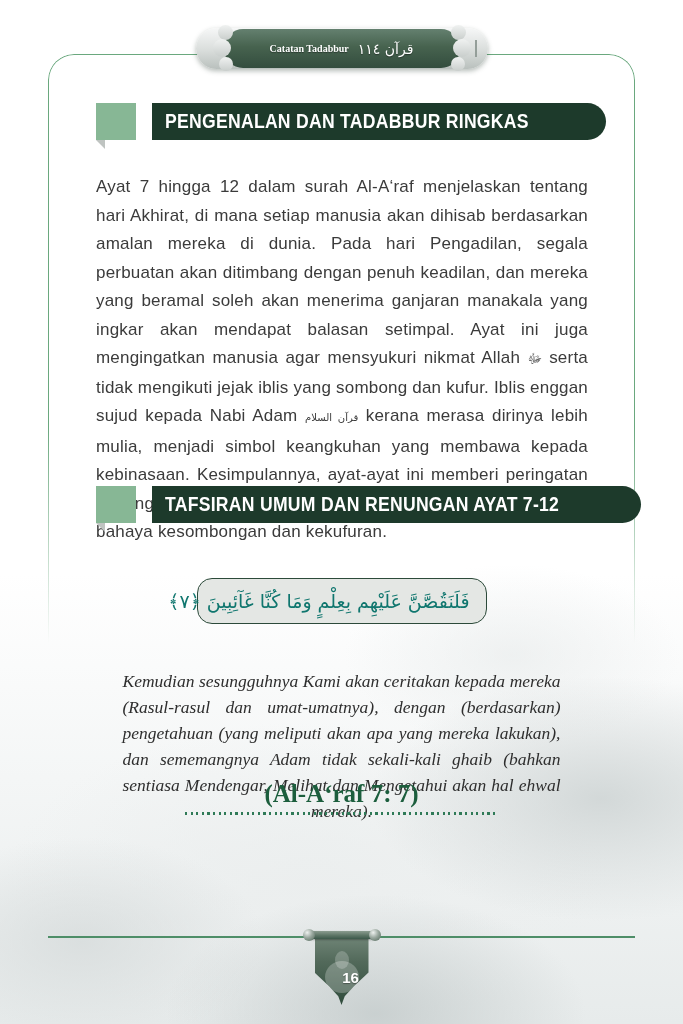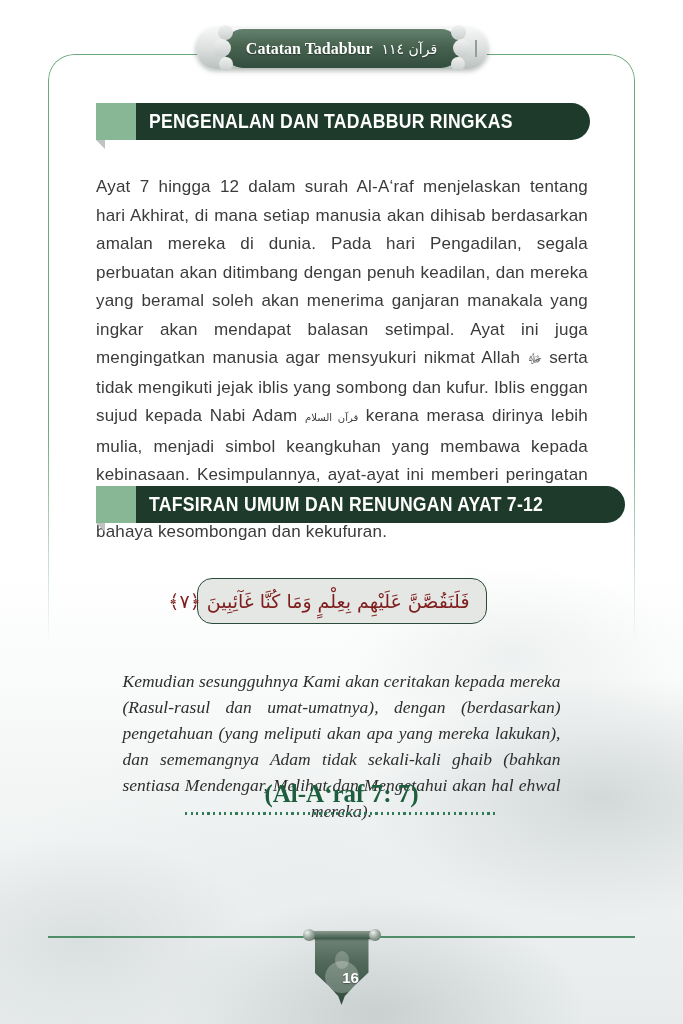--- a/index.html
+++ b/index.html
@@ -33,21 +33,21 @@
     box-shadow:0 2px 5px rgba(40,60,50,.35);
   }
   .badge-inner{
     position:absolute;left:28px;right:28px;top:1px;bottom:1px;
     background:linear-gradient(180deg,#64806f 0%,#47634f 45%,#334d3e 100%);
     border-radius:19px;
     display:flex;align-items:center;justify-content:center;gap:9px;
     color:#ffffff;white-space:nowrap;
   }
   .badge-title{
-    font-family:"Liberation Serif",serif;font-weight:bold;font-size:16px;
+    font-family:"Liberation Serif",serif;font-weight:bold;font-size:10px;
     text-shadow:0 1px 1px rgba(0,0,0,.4);
   }
   .badge-logo{
     font-family:"DejaVu Sans",sans-serif;font-weight:normal;font-size:14px;direction:rtl;
     text-shadow:0 1px 1px rgba(0,0,0,.4);
   }
   .scallop{position:absolute;border-radius:50%;
     background:linear-gradient(180deg,#f0f2f1 0%,#c9cecc 100%);}
   .sc-l1{width:15px;height:15px;left:22px;top:-3px;}
   .sc-l2{width:18px;height:18px;left:17px;top:11px;}
@@ -58,21 +58,21 @@
   .badge-tick{position:absolute;right:11px;top:12px;width:1.5px;height:17px;background:#949e99;}
   
   .sec{position:absolute;left:96px;height:37px;display:flex;align-items:stretch;}
   .sec-square{width:40px;background:#87b795;position:relative;z-index:2;}
   .sec-fold{
     position:absolute;left:0;top:37px;width:0;height:0;
     border-top:9px solid #bfc4c1;border-left:9px solid transparent;
   }
   .sec-bar{
     background:#1d3a2b;color:#fff;display:flex;align-items:center;
-    padding:0 28px 0 13px;border-radius:0 19px 19px 0;margin-left:0;
+    padding:0 28px 0 13px;border-radius:0 19px 19px 0;margin-left:16px;
   }
   .sec-bar span{
     display:inline-block;font-weight:bold;font-size:20px;letter-spacing:.3px;
     transform:scaleX(.88);transform-origin:left center;white-space:nowrap;
   }
   #sec1{top:103px;}
   #sec2{top:486px;}
   
   .para{
     position:absolute;left:96px;right:95px;top:156px;
@@ -82,21 +82,21 @@
   .honorific{font-family:"DejaVu Sans",sans-serif;font-size:13px;color:#3b3b3b;}
   .honorific.small{font-size:10px;}
   
   .verse-box{
     position:absolute;top:578px;left:50%;transform:translateX(-50%);
     width:256px;padding:11px 16px;border-radius:15px;
     background:#e4e7e4;border:1.5px solid #2c4a3a;
     text-align:center;
   }
   .verse-ar{
-    font-family:"DejaVu Sans",sans-serif;font-size:19px;color:#7f1d1d;
+    font-family:"DejaVu Sans",sans-serif;font-size:19px;color:#0f766e;
     direction:rtl;white-space:nowrap;
   }
   
   .translation{
     position:absolute;top:650px;left:50%;transform:translateX(-50%);
     width:438px;font-family:"Liberation Serif",serif;font-style:italic;
     font-size:17.5px;line-height:26px;color:#2e2e2e;
     text-align:justify;text-align-last:center;
   }
   .reference{

